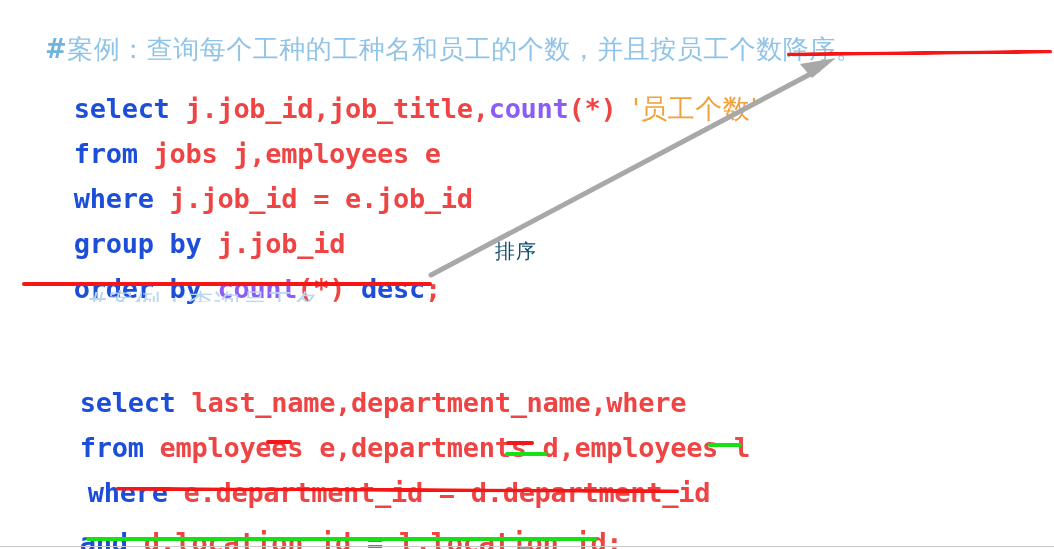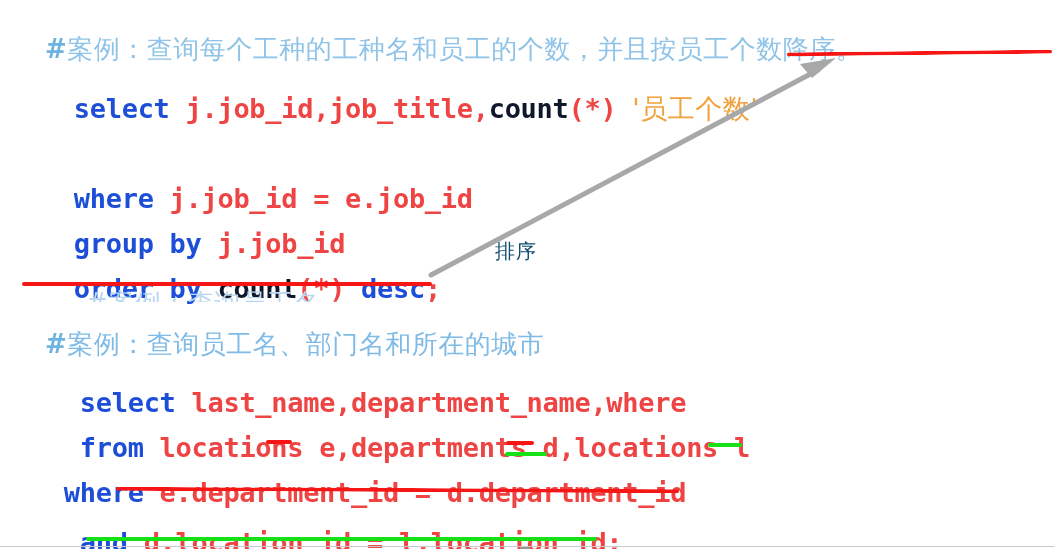--- a/index.html
+++ b/index.html
@@ -31,21 +31,21 @@
     font-family: "DejaVu Sans Mono", "Liberation Mono", monospace;
     font-size: 27px;
     font-weight: bold;
     line-height: 1;
     letter-spacing: -0.3px;
   }
 
   
   .kw       { color: #1d4ed8; }
   .ident    { color: #ef4444; }
-  .fn       { color: #0f172a; }
+  .fn       { color: #8b5cf6; }
   .punct    { color: #201a16; }
   .str      { color: #f0a23c; }
 
   
   .comment {
     position: absolute;
     white-space: pre;
     font-family: "DejaVu Sans", "Liberation Sans", sans-serif;
     font-size: 26px;
     font-weight: normal;
@@ -120,48 +120,48 @@
 <div id="code-canvas">
 
   <div class="comment" style="left:10px; top:10px;">
     <span class="hash">#</span><span>案例：查询每个工种的工种名和员工的个数，并且按员工个数降序。</span>
   </div>
 
   <div class="code-line" style="left:10px; top:68px;">
     <span class="kw">select</span><span class="punct"> </span><span class="ident">j.job_id,job_title,</span><span class="fn">count</span><span class="ident">(*)</span><span class="punct"> </span><span class="str cjk-str">'员工个数'</span>
   </div>
 
+  <div class="code-line" style="left:10px; top:113px;">
+    <span class="kw">from</span><span class="ident"> jobs j,employees e</span>
+  </div>
 
   <div class="code-line" style="left:10px; top:158px;">
     <span class="kw">where</span><span class="ident"> j.job_id = e.job_id</span>
   </div>
 
   <div class="code-line" style="left:10px; top:203px;">
     <span class="kw">group</span><span class="punct"> </span><span class="kw">by</span><span class="ident"> j.job_id</span>
   </div>
 
   <div class="code-line" style="left:10px; top:248px;">
     <span class="kw">order</span><span class="punct"> </span><span class="kw">by</span><span class="punct"> </span><span class="fn">count</span><span class="ident">(*)</span><span class="punct"> </span><span class="kw">desc</span><span class="ident">;</span>
   </div>
 
   <div class="ghost-strip" style="left:86px; top:286px; width:330px; height:16px;">#案例：查询员工名</div>
 
-  <div class="comment" style="left:10px; top:305px; color:#7fbbe6;">
-    <span class="hash">#</span><span>案例：查询员工名、部门名和所在的城市</span>
-  </div>
 
   <div class="code-line" style="left:16px; top:362px;">
     <span class="kw">select</span><span class="ident"> last_name,department_name,where</span>
   </div>
 
   <div class="code-line" style="left:16px; top:407px;">
-    <span class="kw">from</span><span class="ident"> locations e,departments d,locations l</span>
+    <span class="kw">from</span><span class="ident"> employees e,departments d,employees l</span>
   </div>
 
-  <div class="code-line" style="left:0; top:452px;">
+  <div class="code-line" style="left:24px; top:452px;">
     <span class="kw">where</span><span class="ident"> e.department_id = d.department_id</span>
   </div>
 
   <div class="code-line" style="left:16px; top:502px;">
     <span class="kw">and</span><span class="ident"> d.location_id = l.location_id;</span>
   </div>
 
   <div class="underline ul-red" style="left:787px; top:51px; width:265px; border-top-width:4px; transform:rotate(-0.6deg);"></div>
 
   <div class="underline ul-red" style="left:22px; top:282px; width:410px; border-top-width:4px;"></div>

